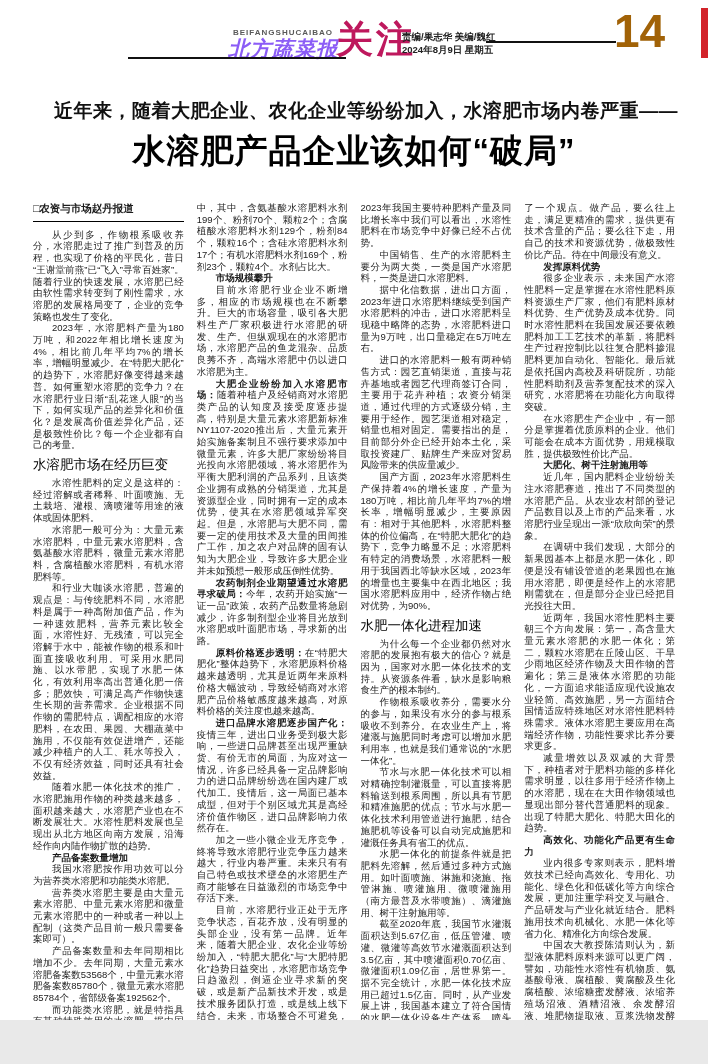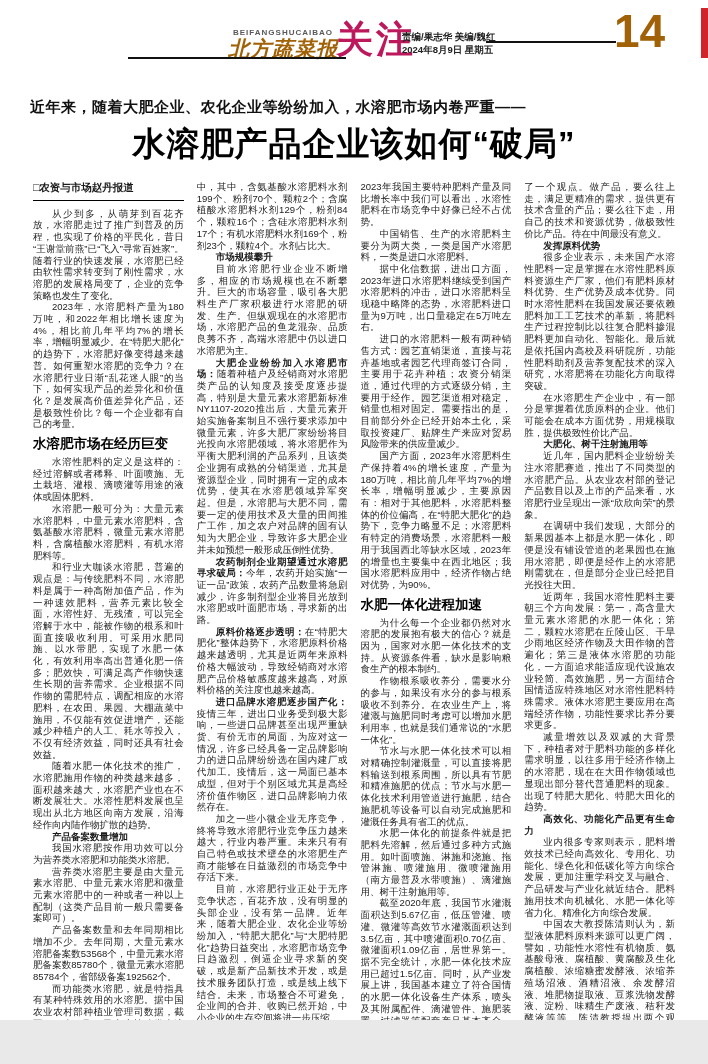--- a/index.html
+++ b/index.html
@@ -2,42 +2,42 @@
 <html lang="zh"><head>
 <meta charset="utf-8">
 <style>
   html,body{margin:0;padding:0;background:#e9e9e9;}
   .page{position:relative;width:708px;height:1020px;margin:0 auto;background:#ffffff;overflow:hidden;
         font-family:"Liberation Sans",sans-serif;color:#1c1c1c;}
   
   .masthead{position:relative;height:94px;}
   .logo{position:absolute;left:228px;top:28px;text-align:center;}
   .logo-en{font-size:8px;font-weight:bold;letter-spacing:1px;color:#5a5a5a;line-height:9px;}
-  .logo-cn{font-size:21px;font-weight:bold;color:#a16207;font-family:"DejaVu Serif",serif;
+  .logo-cn{font-size:21px;font-weight:bold;color:#8b5cf6;font-family:"DejaVu Serif",serif;
            font-style:italic;letter-spacing:1px;line-height:24px;}
   .section-title{position:absolute;left:336px;top:20px;font-size:37px;font-weight:900;color:#be185d;
                  letter-spacing:3px;line-height:40px;}
   .edition{position:absolute;left:402px;top:30px;font-size:9.5px;font-weight:bold;color:#222;line-height:13px;}
   .rule-upper{position:absolute;left:486px;top:41px;width:130px;height:2px;background:#111;}
   .rule-lower{position:absolute;left:128px;top:57px;width:218px;height:2px;background:#111;}
   .page-number{position:absolute;left:614px;top:6px;font-size:46px;font-weight:bold;color:#a16207;line-height:50px;}
   .red-bar{position:absolute;right:0;top:8px;width:7px;height:50px;background:#d2232a;}
   
-  .kicker{margin:4px 30px 0;text-align:left;font-size:15px;font-weight:700;color:#111;letter-spacing:0.5px;}
+  .kicker{margin:4px 30px 0;text-align:right;font-size:19px;font-weight:700;color:#111;letter-spacing:0.5px;}
   .main-title{margin:3px 20px 0;text-align:center;font-size:33px;font-weight:900;color:#000;
               letter-spacing:1px;line-height:48px;}
   
-  .columns{display:flex;gap:13px;padding:0 33px;margin-top:13px;height:858px;overflow:hidden;}
+  .columns{display:flex;gap:13px;padding:0 33px;margin-top:27px;height:858px;overflow:hidden;}
   .col{flex:1 1 0;min-width:0;overflow:hidden;font-size:9.5px;line-height:11.7px;text-align:justify;}
   .byline{font-size:10.5px;font-weight:bold;padding:1px 0 6px;border-bottom:1.5px solid #000;margin:0 0 7px;}
   .para{margin:0;text-indent:2em;}
   .para.cont{text-indent:0;}
   .subhead{margin:0;text-indent:2em;font-weight:bold;}
   .lead{font-weight:bold;}
-  .colhead{font-size:13.5px;font-weight:700;margin:6px 0 4px;line-height:16px;color:#000;}
+  .colhead{font-size:13.5px;font-weight:400;margin:6px 0 4px;line-height:16px;color:#000;}
 </style>
 </head>
 <body>
 
 <div class="page">
 
   <header class="masthead">
     <div class="logo">
       <div class="logo-en">BEIFANGSHUCAIBAO</div>
       <div class="logo-cn">北方蔬菜报</div>
@@ -52,21 +52,21 @@
     <div class="page-number">14</div>
     <div class="red-bar"></div>
   </header>
 
   <div class="kicker">近年来，随着大肥企业、农化企业等纷纷加入，水溶肥市场内卷严重——</div>
   <h1 class="main-title">水溶肥产品企业该如何“破局”</h1>
 
   <main class="columns" id="columns">
       <div class="col">
         <div class="byline">□农资与市场赵丹报道</div>
-        <p class="para">从少到多，从萌芽到百花齐放，水溶肥走过了推广到普及的历程，也实现了价格的平民化，昔日“王谢堂前燕”已“飞入”寻常百姓家”。随着行业的快速发展，水溶肥已经由软性需求转变到了刚性需求，水溶肥的发展格局变了，企业的竞争策略也发生了变化。</p>
+        <p class="para">从少到多，作物根系吸收养分，水溶肥走过了推广到普及的历程，也实现了价格的平民化，昔日“王谢堂前燕”已“飞入”寻常百姓家”。随着行业的快速发展，水溶肥已经由软性需求转变到了刚性需求，水溶肥的发展格局变了，企业的竞争策略也发生了变化。</p>
         <p class="para">2023年，水溶肥料产量为180万吨，和2022年相比增长速度为4%，相比前几年平均7%的增长率，增幅明显减少。在“特肥大肥化”的趋势下，水溶肥好像变得越来越普。如何重塑水溶肥的竞争力？在水溶肥行业日渐“乱花迷人眼”的当下，如何实现产品的差异化和价值化？是发展高价值差异化产品，还是极致性价比？每一个企业都有自己的考量。</p>
         <h2 class="colhead">水溶肥市场在经历巨变</h2>
         <p class="para">水溶性肥料的定义是这样的：经过溶解或者稀释、叶面喷施、无土栽培、灌根、滴喷灌等用途的液体或固体肥料。</p>
         <p class="para">水溶肥一般可分为：大量元素水溶肥料，中量元素水溶肥料，含氨基酸水溶肥料，微量元素水溶肥料，含腐植酸水溶肥料，有机水溶肥料等。</p>
         <p class="para">和行业大咖谈水溶肥，普遍的观点是：与传统肥料不同，水溶肥料是属于一种高附加值产品，作为一种速效肥料，营养元素比较全面，水溶性好、无残渣，可以完全溶解于水中，能被作物的根系和叶面直接吸收利用。可采用水肥同施、以水带肥，实现了水肥一体化，有效利用率高出普通化肥一倍多；肥效快，可满足高产作物快速生长期的营养需求。企业根据不同作物的需肥特点，调配相应的水溶肥料，在农田、果园、大棚蔬菜中施用，不仅能有效促进增产，还能减少种植户的人工、耗水等投入，不仅有经济效益，同时还具有社会效益。</p>
         <p class="para">随着水肥一体化技术的推广，水溶肥施用作物的种类越来越多，面积越来越大，水溶肥产业也在不断发展壮大。水溶性肥料发展也呈现出从北方地区向南方发展，沿海经作向内陆作物扩散的趋势。</p>
         <p class="subhead">产品备案数量增加</p>
         <p class="para">我国水溶肥按作用功效可以分为营养类水溶肥和功能类水溶肥。</p>
         <p class="para">营养类水溶肥主要是由大量元素水溶肥、中量元素水溶肥和微量元素水溶肥中的一种或者一种以上配制（这类产品目前一般只需要备案即可）。</p>
         <p class="para">产品备案数量和去年同期相比增加不少。去年同期，大量元素水溶肥备案数53568个，中量元素水溶肥备案数85780个，微量元素水溶肥85784个，省部级备案192562个。</p>

